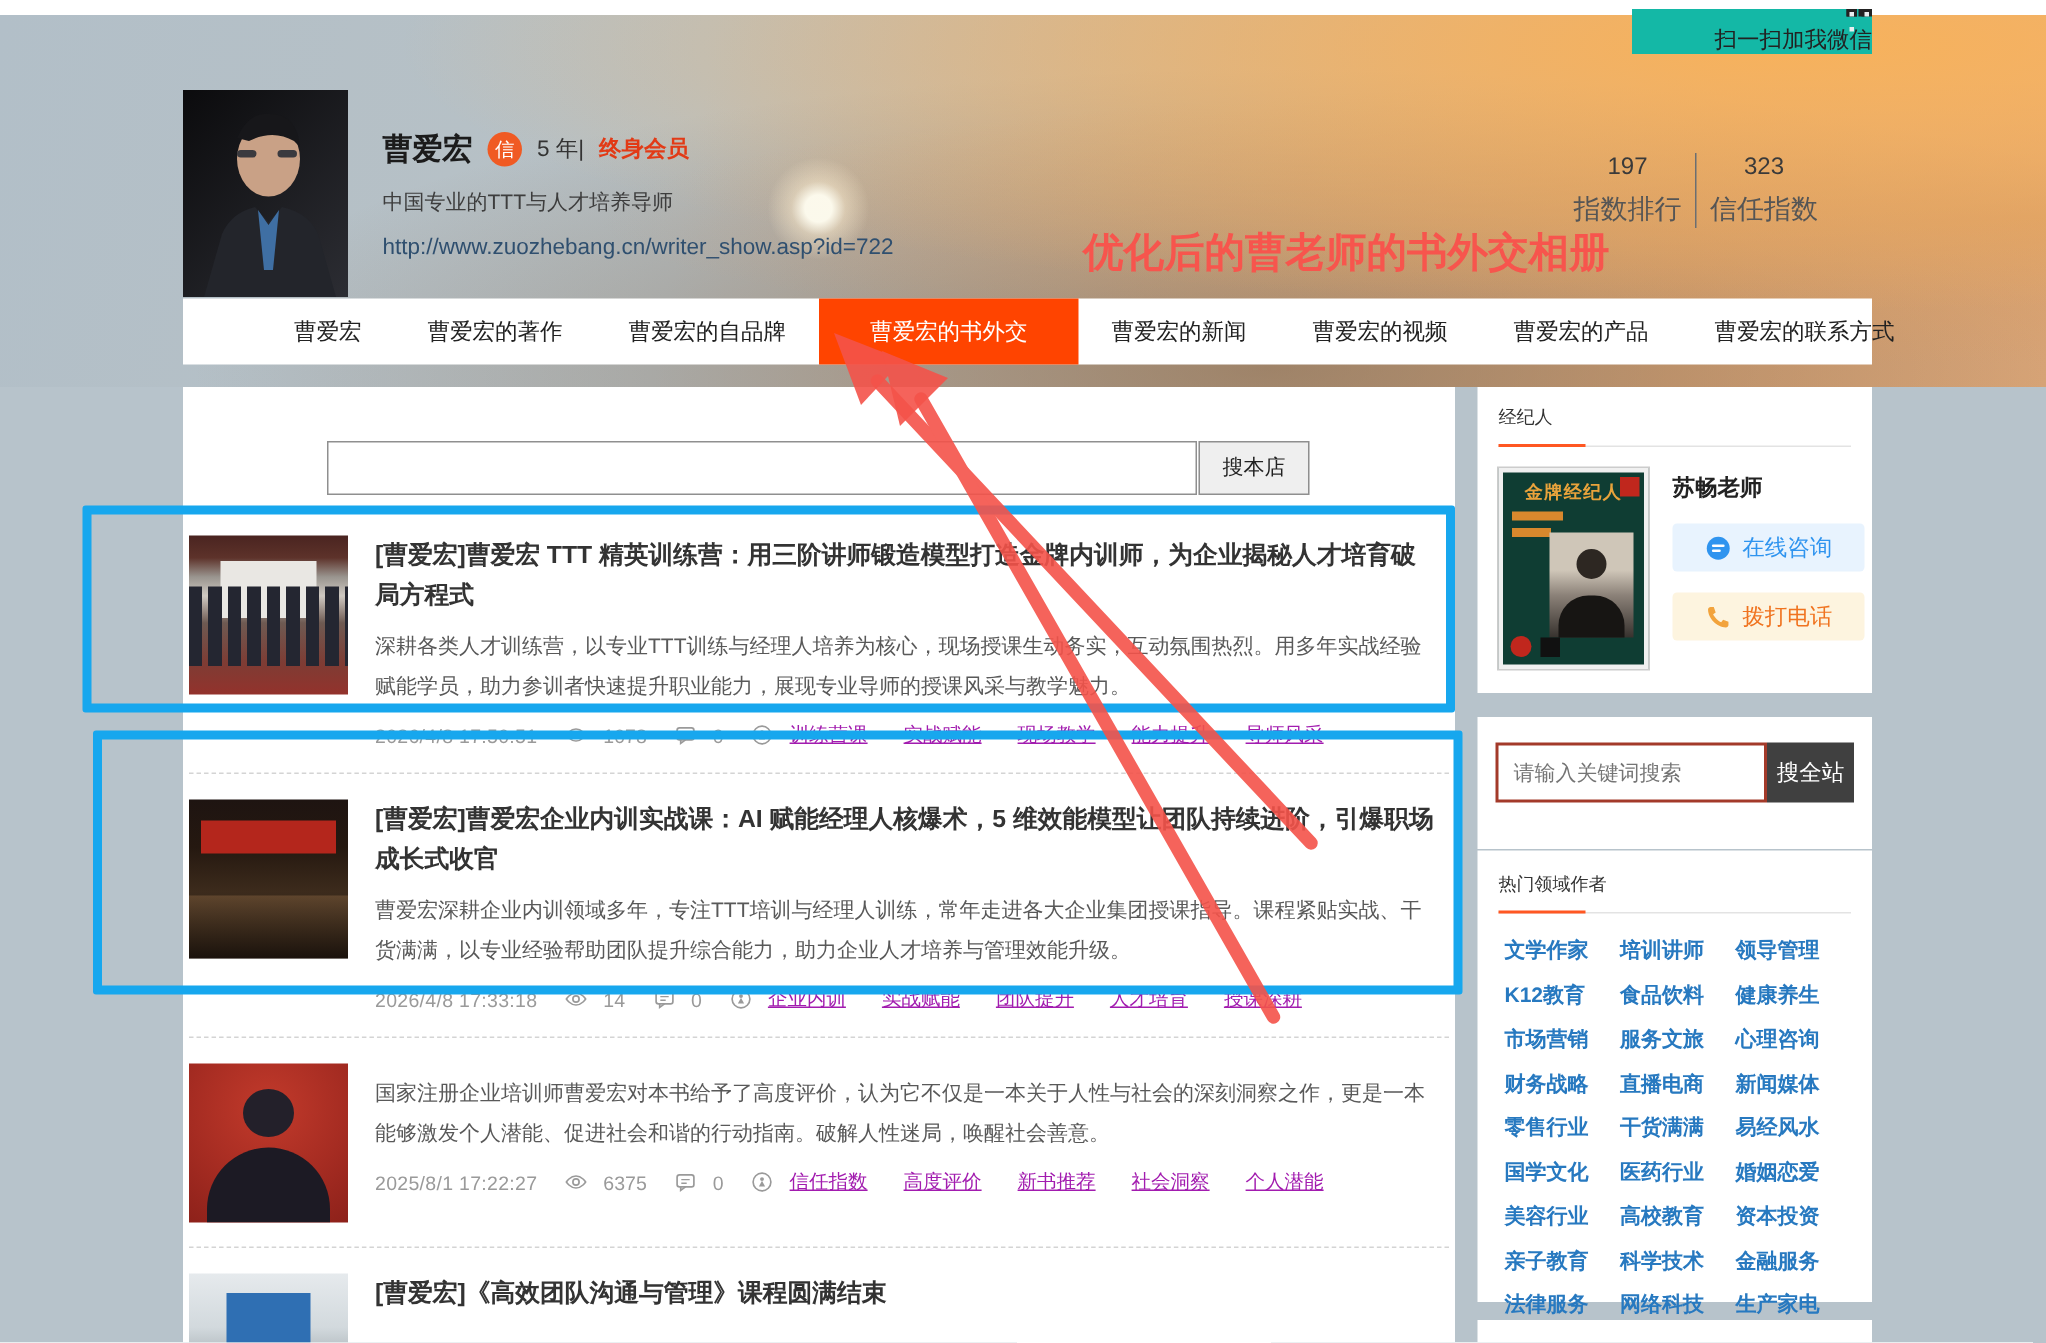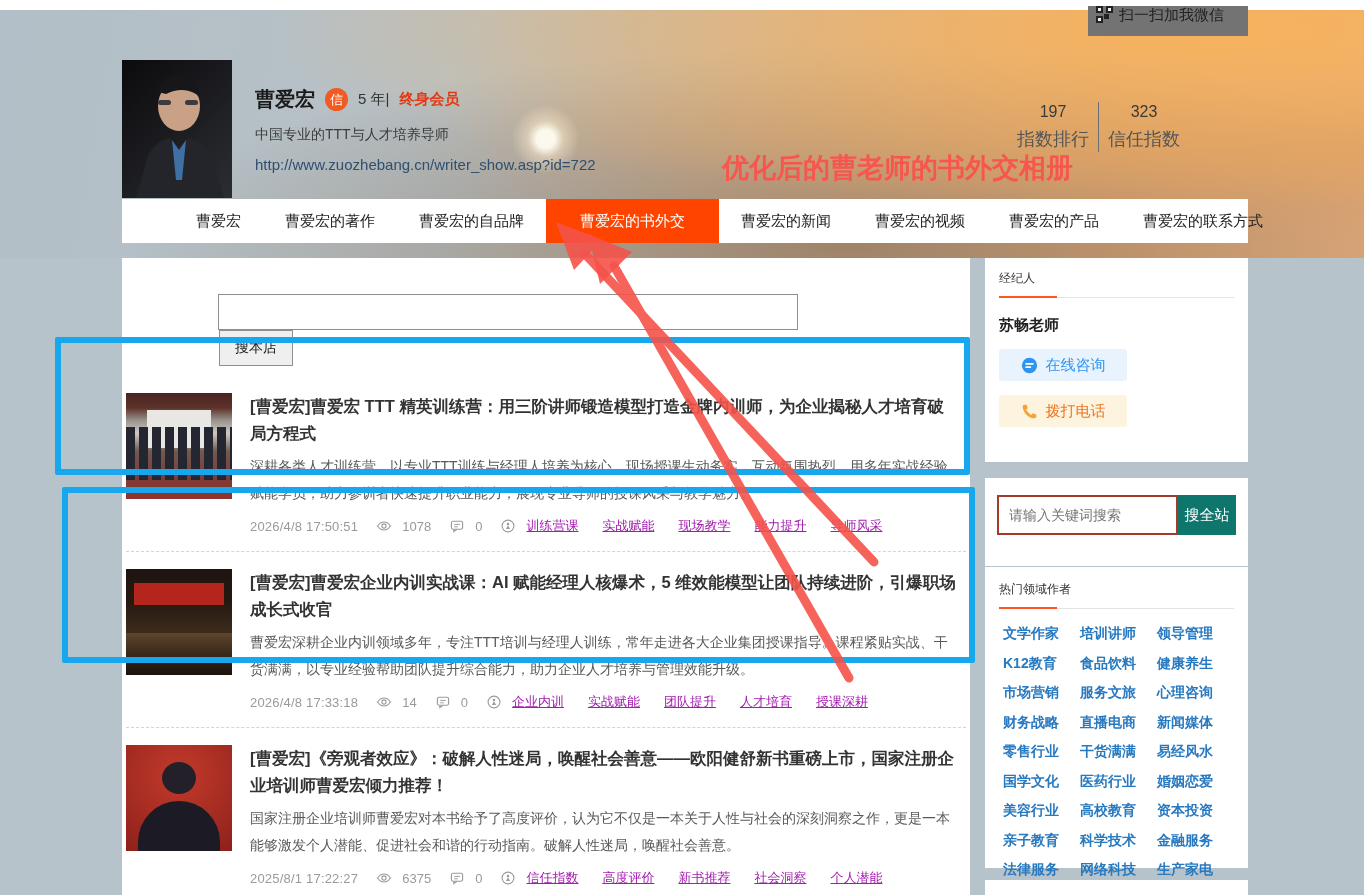--- a/index.html
+++ b/index.html
@@ -3,23 +3,23 @@
 <meta charset="utf-8">
 <style>
   html,body{margin:0;padding:0;background:#fff;font-family:"Liberation Sans","DejaVu Sans",sans-serif;}
   .page{position:relative;width:1364px;height:895px;overflow:hidden;background:#fff;}
 
   
   .below-bg{position:absolute;left:0;top:199px;width:1364px;height:696px;background:#b7c3cb;}
 
   
   .topstrip{position:absolute;left:0;top:0;width:1364px;height:10px;background:#fff;}
-  .wechat{position:absolute;left:1088px;top:6px;width:160px;height:30px;background:#737373;
-          display:flex;align-items:flex-start;gap:6px;padding-left:8px;box-sizing:border-box;
-          font-size:15px;color:#222;cursor:pointer;}
+  .wechat{position:absolute;left:1088px;top:6px;width:160px;height:30px;background:#14b8a6;
+          display:flex;align-items:flex-end;gap:6px;padding-left:8px;box-sizing:border-box;
+          font-size:15px;color:#222;cursor:pointer;flex-direction:column;}
   .qr{width:17px;height:17px;position:relative;background:
       linear-gradient(#222,#222) 0 0/7px 7px no-repeat,
       linear-gradient(#222,#222) 100% 0/7px 7px no-repeat,
       linear-gradient(#222,#222) 0 100%/7px 7px no-repeat,
       linear-gradient(#222,#222) 70% 70%/5px 5px no-repeat;}
   .qr::after{content:"";position:absolute;left:2px;top:2px;width:3px;height:3px;background:#e9eef0;
       box-shadow:10px 0 0 #e9eef0,0 10px 0 #e9eef0;}
 
   
   .banner{position:absolute;left:0;top:10px;width:1364px;height:248px;
@@ -38,35 +38,35 @@
   .p-row1{position:absolute;left:255px;top:86px;display:flex;align-items:center;gap:10px;}
   .p-name{font-size:20px;font-weight:bold;color:#1b1b1b;}
   .p-badge{width:23px;height:23px;border-radius:50%;background:#f05a23;color:#fff;font-size:13px;
            display:flex;align-items:center;justify-content:center;}
   .p-years{font-size:15px;color:#333;}
   .p-member{font-size:15px;font-weight:bold;color:#e23a16;}
   .p-tagline{position:absolute;left:255px;top:126px;font-size:14px;color:#3d3d3d;}
   .p-url{position:absolute;left:255px;top:156px;font-size:15px;color:#2f4f6f;cursor:pointer;}
 
   
-  .stats{position:absolute;left:1008px;top:102px;width:190px;display:flex;align-items:center;}
+  .stats{position:absolute;left:1040px;top:102px;width:190px;display:flex;align-items:center;}
   .stat{width:90px;text-align:center;}
   .stat .v{font-size:16px;color:#3a3a3a;}
   .stat .l{font-size:18px;color:#555;margin-top:6px;}
   .stat-div{width:1px;height:50px;background:#6b6f72;}
 
   
   .nav{position:absolute;left:122px;top:199px;width:1126px;height:44px;background:#fff;
        display:flex;align-items:stretch;box-sizing:border-box;padding:0 38px 0 52px;justify-content:space-between;}
   .nav-item{display:flex;align-items:center;padding:0 22px;font-size:15px;color:#222;cursor:pointer;white-space:nowrap;}
   .nav-item.active{background:#ff4400;color:#fff;padding:0 34px;}
 
   
   .main{position:absolute;left:122px;top:258px;width:848px;height:637px;background:#fff;box-sizing:border-box;}
-  .m-search{display:flex;margin:36px 0 0 96px;align-items:stretch;flex-direction:column;}
+  .m-search{display:flex;margin:36px 0 0 96px;align-items:stretch;}
   .m-search input{width:580px;height:36px;border:1px solid #8f8f8f;box-sizing:border-box;padding:0 8px;font-size:14px;outline:none;}
   .m-search button{width:74px;height:36px;margin-left:1px;background:#efefef;border:1px solid #8f8f8f;font-size:14px;color:#222;cursor:pointer;font-family:inherit;}
 
   .articles{margin:10px 4px 0 4px;}
   .article{display:flex;gap:18px;padding:17px 6px 16px 0;border-bottom:1px dashed #d4d4d4;}
   .article:last-child{border-bottom:none;}
   .thumb{width:106px;height:106px;flex:0 0 106px;position:relative;overflow:hidden;cursor:pointer;}
   .t1{background:linear-gradient(180deg,#4a2420 0%,#5d322a 14%,#99948e 26%,#cfc9c2 38%,#6e5a52 55%,#7e3c34 80%,#93322c 100%);}
   .t1::before{content:"";position:absolute;left:20%;top:16%;width:60%;height:36%;background:#e9e7e3;}
   .t1::after{content:"";position:absolute;left:0;top:32%;width:100%;height:50%;
@@ -112,21 +112,21 @@
   .agent-name{font-size:15px;font-weight:bold;color:#222;}
   .btn-consult,.btn-call{display:flex;align-items:center;gap:8px;width:128px;height:32px;justify-content:center;
       font-size:15px;border-radius:3px;margin-top:14px;cursor:pointer;}
   .btn-consult{background:#e8f3fe;color:#2f94ef;}
   .btn-call{background:#fdf4df;color:#f0731f;}
   .btn-consult svg,.btn-call svg{width:17px;height:17px;}
 
   .card-search{top:478px;height:88px;padding:17px 12px;}
   .side-search{display:flex;align-items:stretch;}
   .side-search input{flex:1;height:40px;border:2px solid #a33a2a;box-sizing:border-box;padding:0 10px;font-size:14px;color:#333;outline:none;min-width:0;}
-  .side-search button{width:58px;background:#0f766e;color:#fff;border:none;font-size:15px;cursor:pointer;font-family:inherit;}
+  .side-search button{width:58px;background:#404040;color:#fff;border:none;font-size:15px;cursor:pointer;font-family:inherit;}
 
   .card-hot{top:567px;height:301px;padding:14px;}
   .hot-tags{display:grid;grid-template-columns:1fr 1fr 1fr;row-gap:11.5px;margin-top:16px;padding-left:4px;font-weight:bold;}
   .hot-tag{font-size:14px;color:#2779c0;cursor:pointer;white-space:nowrap;}
   .side-strip{top:880px;height:15px;}
 
   
   .hl-box{position:absolute;border:6px solid #17a7ee;border-radius:2px;pointer-events:none;}
   .hl-1{left:55px;top:337px;width:903px;height:126px;}
   .hl-2{left:62px;top:487px;width:901px;height:164px;}
@@ -267,21 +267,20 @@
               <span class="tag">实战赋能</span>
               <span class="tag">团队提升</span>
               <span class="tag">人才培育</span>
               <span class="tag">授课深耕</span>
             </div>
           </div>
         </div>
         <div class="article">
           <div class="thumb t3"></div>
           <div class="art-body">
-            <div class="art-title">[曹爱宏]《旁观者效应》：破解人性迷局，唤醒社会善意——欧阳健舒新书重磅上市，国家注册企业培训师曹爱宏倾力推荐！</div>
             <div class="art-excerpt">国家注册企业培训师曹爱宏对本书给予了高度评价，认为它不仅是一本关于人性与社会的深刻洞察之作，更是一本能够激发个人潜能、促进社会和谐的行动指南。破解人性迷局，唤醒社会善意。</div>
             <div class="art-meta">
               <span class="meta-date">2025/8/1 17:22:27</span>
               <span class="ico">
                 <svg viewBox="0 0 20 20">
                   <path d="M10 5 C5 5 2 10 2 10 C2 10 5 15 10 15 C15 15 18 10 18 10 C18 10 15 5 10 5 Z" fill="none" stroke="#9a9a9a" stroke-width="1.4"></path>
                   <circle cx="10" cy="10" r="2.6" fill="none" stroke="#9a9a9a" stroke-width="1.4"></circle>
                 </svg>
               </span>
               <span>6375</span>
@@ -313,20 +312,28 @@
           <div class="art-body">
             <div class="art-title">[曹爱宏]《高效团队沟通与管理》课程圆满结束</div>
           </div>
         </div>
       </div>
   </div>
 
   <div class="side-card card-agent">
     <div class="sec-head">经纪人</div>
     <div class="agent-body">
+      <div class="mag">
+        <div class="mag-title">金牌经纪人</div>
+        <div class="mag-badge"></div>
+        <div class="mag-bars"></div>
+        <div class="mag-photo"></div>
+        <div class="mag-seal"></div>
+        <div class="mag-qr"></div>
+      </div>
       <div class="agent-info">
         <div class="agent-name">苏畅老师</div>
         <div class="btn-consult">
           <svg viewBox="0 0 20 20">
             <circle cx="10" cy="10" r="9" fill="#2f94ef"></circle>
             <rect x="5" y="7" width="10" height="2" rx="1" fill="#fff"></rect>
             <rect x="5" y="11" width="7" height="2" rx="1" fill="#fff"></rect>
           </svg>
           <span>在线咨询</span>
         </div>

